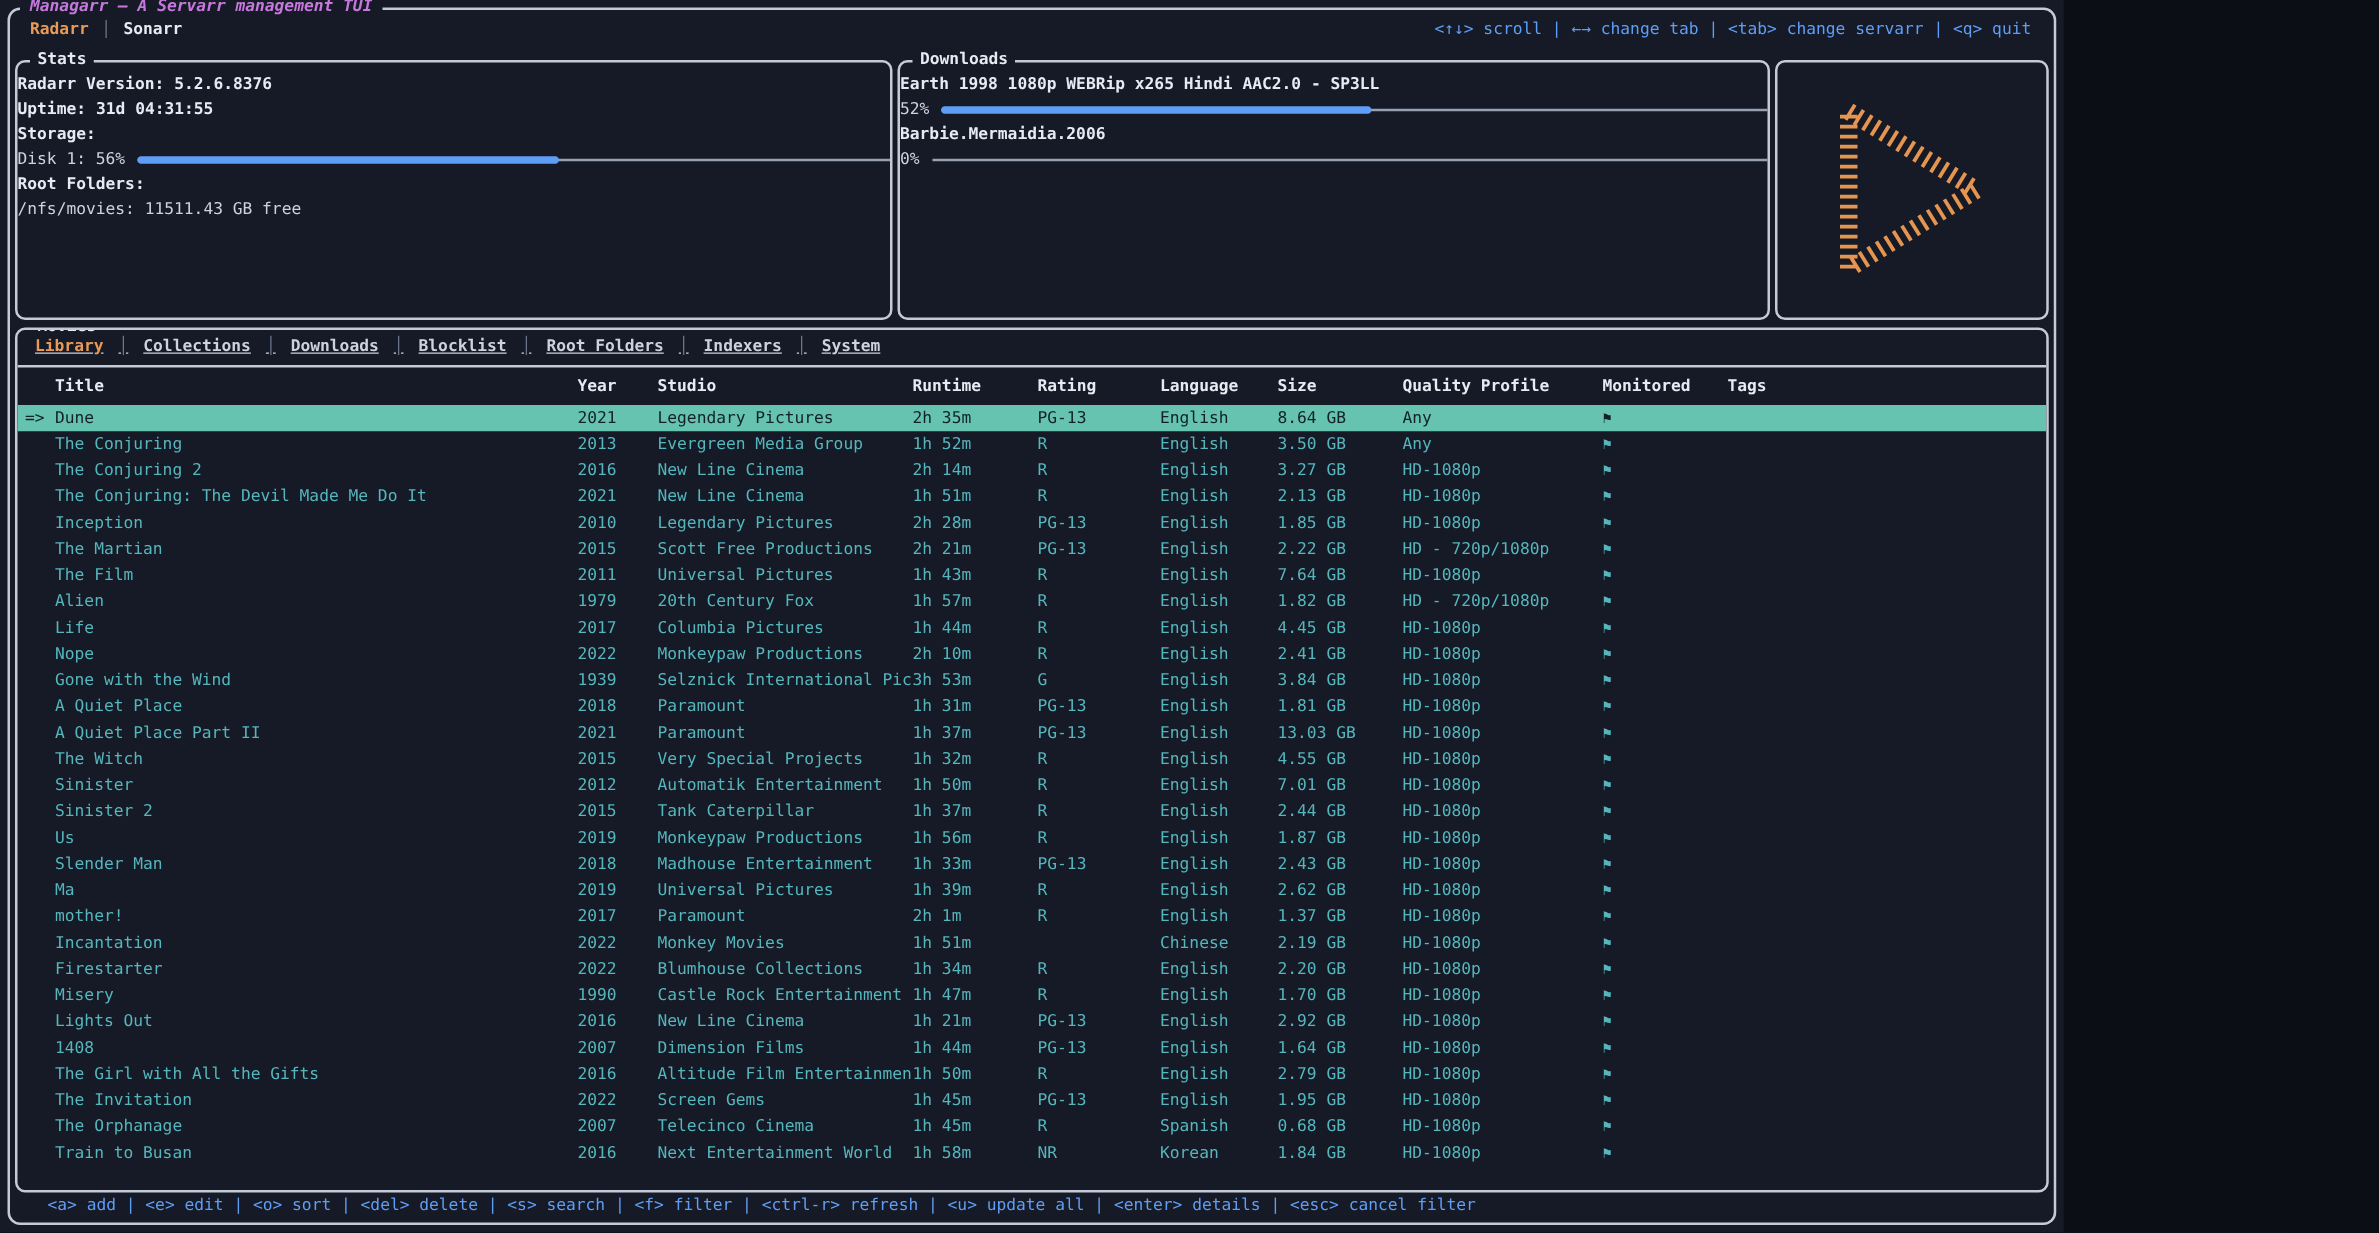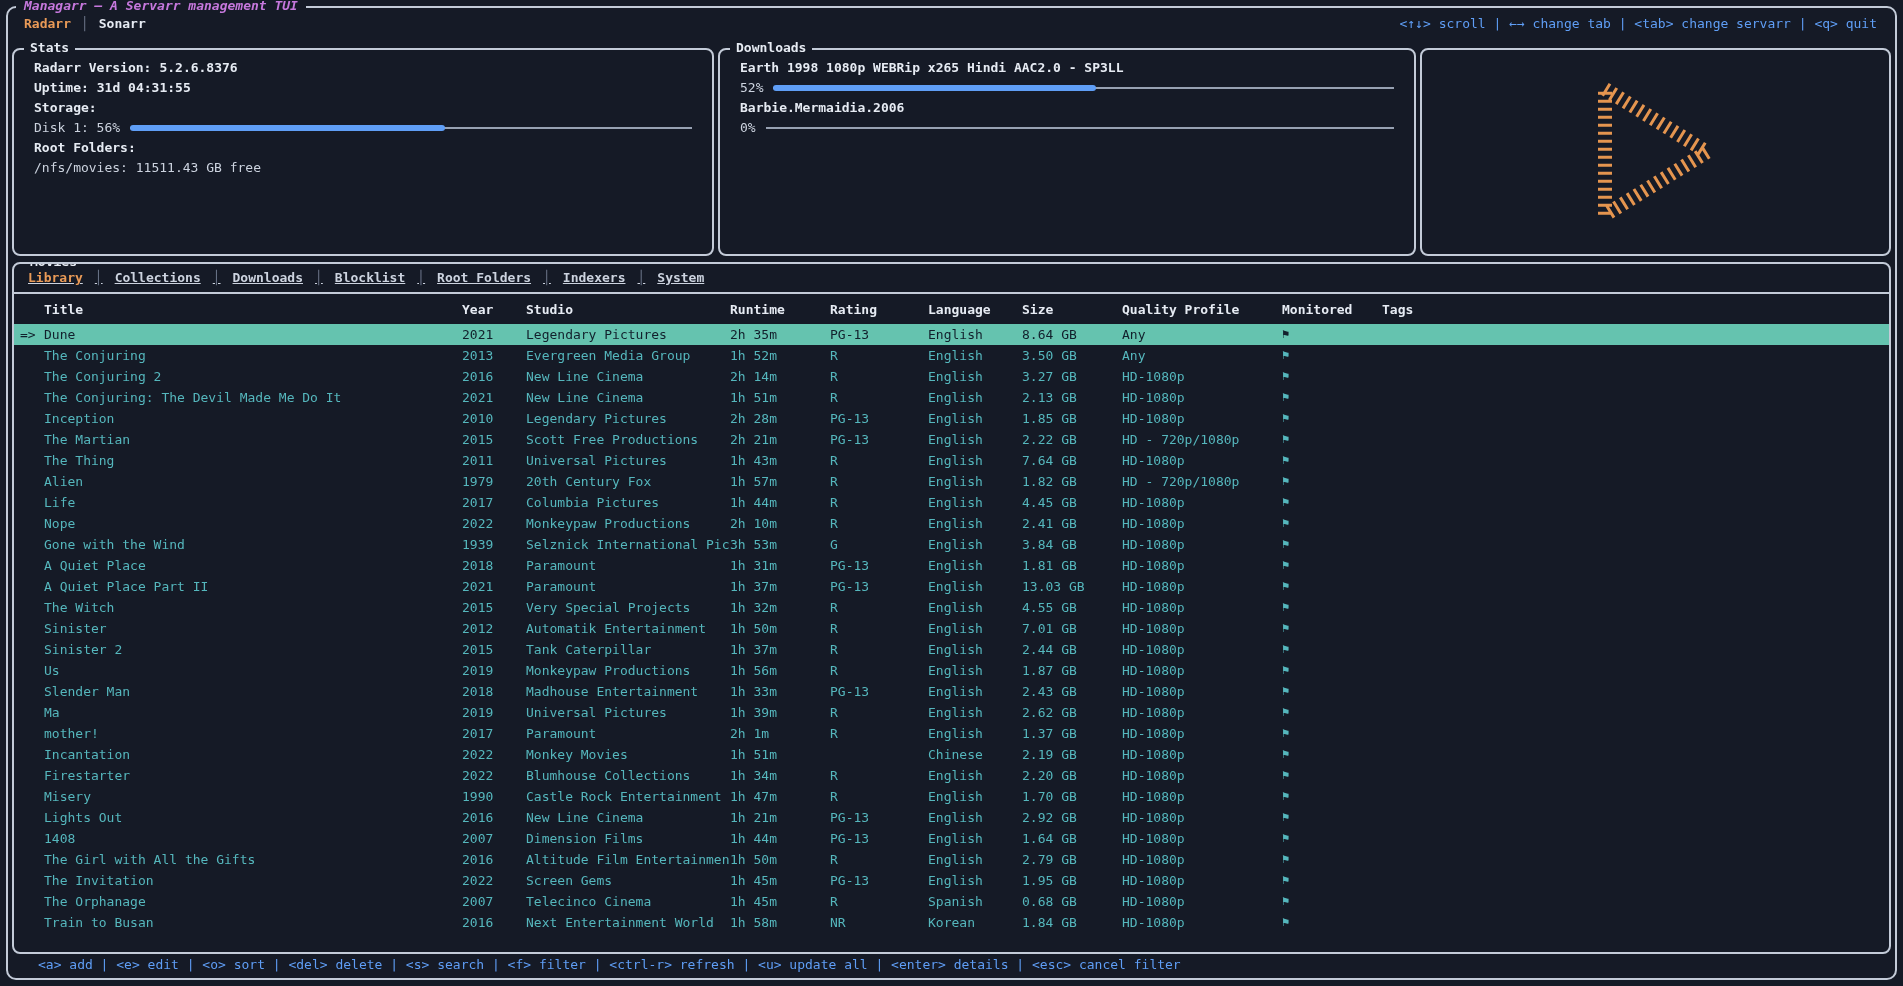--- a/index.html
+++ b/index.html
@@ -10,39 +10,39 @@
     --teal:#55b7bd;
     --sel-bg:#65c3af;
     --sel-fg:#12202c;
     --orange:#e99a57;
     --magenta:#c678dd;
     --blue:#5f9ef6;
     --dim:#6b7489;
   }
   html,body{margin:0;padding:0;background:#0b0e15;}
   .screen{
-    position:relative;width:1903px;height:986px;background:var(--bg);
+    position:relative;width:1651px;height:986px;background:var(--bg);
     font-family:"DejaVu Sans Mono", monospace;font-size:13px;color:var(--text);
     overflow:hidden;
   }
   .frame{position:absolute;left:6px;top:6px;right:6px;bottom:6px;
     border:2px solid var(--border);border-radius:10px;}
   .app-title{position:absolute;top:-12px;left:8px;background:var(--bg);padding:0 8px;
     color:var(--magenta);font-style:italic;font-weight:bold;line-height:20px;white-space:nowrap;z-index:3;}
   .header-row{position:absolute;top:8px;left:14px;right:18px;display:flex;
     justify-content:space-between;align-items:center;white-space:nowrap;}
   .app-tab{font-weight:bold;color:var(--bold);padding:0 2px;}
   .app-tab.active{color:var(--orange);}
   .vsep{color:var(--dim);padding:0 8px;}
   .hints{color:var(--blue);white-space:nowrap;}
 
   .panel{position:absolute;border:2px solid var(--border);border-radius:8px;background:var(--bg);}
   .panel-title{position:absolute;top:-11px;left:10px;background:var(--bg);padding:0 6px;
     font-weight:bold;color:var(--bold);line-height:18px;white-space:nowrap;}
-  .panel-body{padding:8px 20px;}
+  .panel-body{padding:8px 0;}
   .line{height:20px;line-height:20px;white-space:nowrap;overflow:hidden;}
   .line.flex{display:flex;align-items:flex-start;gap:10px;overflow:visible;}
   .b{font-weight:bold;color:var(--bold);}
   .val{margin-left:8px;}
 
   .stats-panel{top:40px;left:4px;width:698px;height:204px;}
   .downloads-panel{top:40px;left:710px;width:694px;height:204px;}
   .logo-panel{top:40px;left:1412px;right:4px;height:204px;display:flex;align-items:center;justify-content:center;}
 
   .pbar{position:relative;flex:1;height:20px;}
@@ -226,21 +226,21 @@
             <div class="cell c4">2h 21m</div>
             <div class="cell c5">PG-13</div>
             <div class="cell c6">English</div>
             <div class="cell c7">2.22 GB</div>
             <div class="cell c8">HD - 720p/1080p</div>
             <div class="cell c9 mon">⚑</div>
             <div class="cell c10"></div>
           </div>
           <div class="trow">
             <div class="cell c0"></div>
-            <div class="cell c1">The Thing</div>
+            <div class="cell c1">The Film</div>
             <div class="cell c2">2011</div>
             <div class="cell c3">Universal Pictures</div>
             <div class="cell c4">1h 43m</div>
             <div class="cell c5">R</div>
             <div class="cell c6">English</div>
             <div class="cell c7">7.64 GB</div>
             <div class="cell c8">HD-1080p</div>
             <div class="cell c9 mon">⚑</div>
             <div class="cell c10"></div>
           </div>

